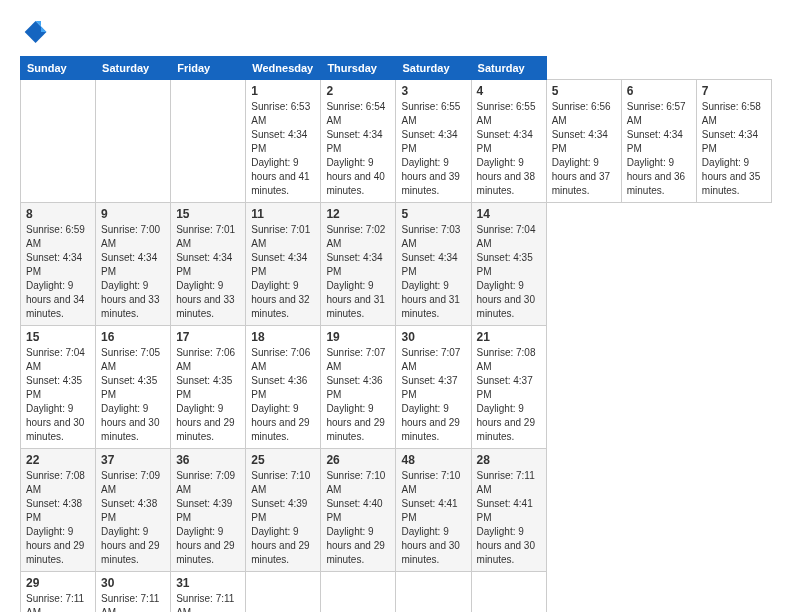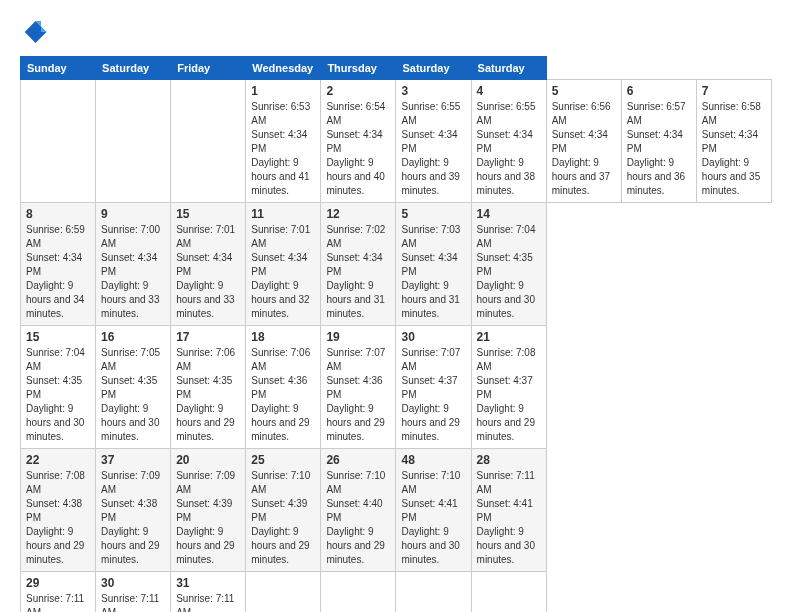--- a/index.html
+++ b/index.html
@@ -227,21 +227,21 @@
         <tr>
           <td>
             <span class="day-num">22</span>
 <div class="day-info">Sunrise: 7:08 AM<br>Sunset: 4:38 PM<br>Daylight: 9 hours and 29 minutes.</div>
           </td>
           <td>
             <span class="day-num">37</span>
 <div class="day-info">Sunrise: 7:09 AM<br>Sunset: 4:38 PM<br>Daylight: 9 hours and 29 minutes.</div>
           </td>
           <td>
-            <span class="day-num">20</span>
+            <span class="day-num">36</span>
 <div class="day-info">Sunrise: 7:09 AM<br>Sunset: 4:39 PM<br>Daylight: 9 hours and 29 minutes.</div>
           </td>
           <td>
             <span class="day-num">25</span>
 <div class="day-info">Sunrise: 7:10 AM<br>Sunset: 4:39 PM<br>Daylight: 9 hours and 29 minutes.</div>
           </td>
           <td>
             <span class="day-num">26</span>
 <div class="day-info">Sunrise: 7:10 AM<br>Sunset: 4:40 PM<br>Daylight: 9 hours and 29 minutes.</div>
           </td>

